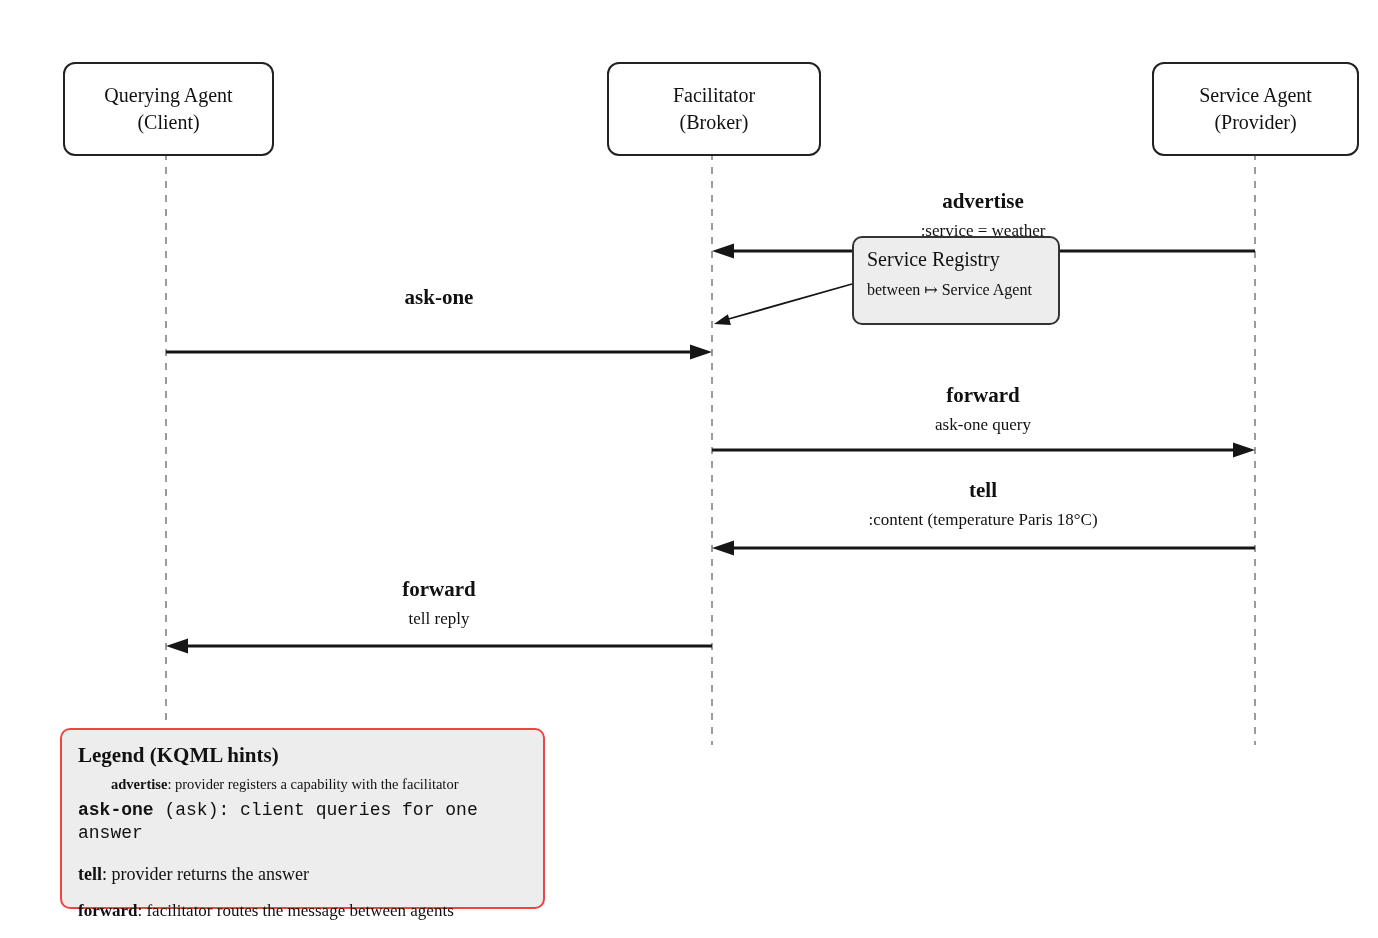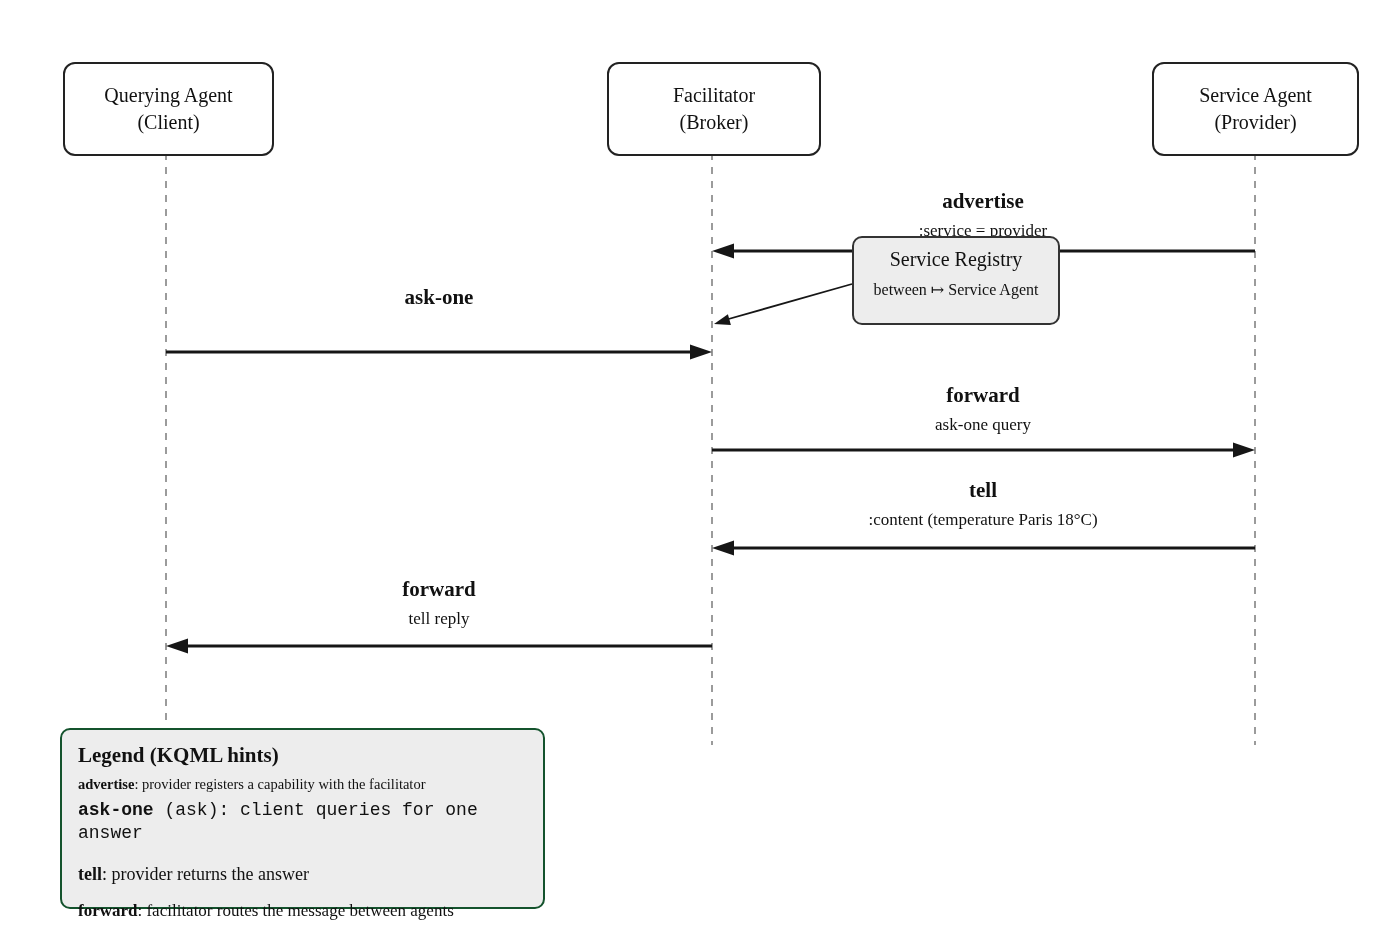--- a/index.html
+++ b/index.html
@@ -52,38 +52,37 @@
   .registry {
     position: absolute;
     z-index: 4;
     left: 852px; top: 236px;
     width: 208px; height: 89px;
     box-sizing: border-box;
     background: #ededed;
     border: 2px solid #333333;
     border-radius: 10px;
     padding: 9px 13px 0 13px;
-    text-align: center;
   }
   .registry-title { font-size: 20px; line-height: 24px; }
   .registry-entry { font-size: 16px; line-height: 19px; margin-top: 9px; }
   .legend {
     position: absolute;
     z-index: 4;
     left: 60px; top: 728px;
     width: 485px; height: 181px;
     box-sizing: border-box;
     background: #ededed;
-    border: 2px solid #14532d;
+    border: 2px solid #ef4444;
     border-radius: 10px;
     padding: 13px 16px 0 16px;
   }
   .legend-title { font-weight: bold; font-size: 21px; line-height: 24px; }
   .legend-line { line-height: 1.25; }
-  .legend-line.l0 { font-size: 14.5px; margin-top: 8px; }
+  .legend-line.l0 { font-size: 14.5px; margin-top: 8px; margin-left: 33px; }
   .legend-line.l1 { font-size: 18px;   margin-top: 6px; font-family: Liberation Mono, monospace; }
   .legend-line.l2 { font-size: 18px;   margin-top: 19px; }
   .legend-line.l3 { font-size: 17px;   margin-top: 14px; }
 </style>
 </head>
 <body>
 
 <div class="canvas">
 
   <svg class="layer" viewBox="0 0 1378 938" xmlns="http://www.w3.org/2000/svg">
@@ -119,21 +118,21 @@
     <div>Facilitator</div>
     <div>(Broker)</div>
   </div>
   <div class="actor" style="left:1152px; top:62px; width:203px; height:90px;">
     <div>Service Agent</div>
     <div>(Provider)</div>
   </div>
 
   <div class="msg" style="left:773px; top:189px;">
     <div class="msg-label">advertise</div>
-    <div class="msg-sub">:service = provider</div>
+    <div class="msg-sub">:service = weather</div>
   </div>
   <div class="msg" style="left:229px; top:285px;">
     <div class="msg-label">ask-one</div>
   </div>
   <div class="msg" style="left:773px; top:383px;">
     <div class="msg-label">forward</div>
     <div class="msg-sub">ask-one query</div>
   </div>
   <div class="msg" style="left:773px; top:478px;">
     <div class="msg-label">tell</div>

